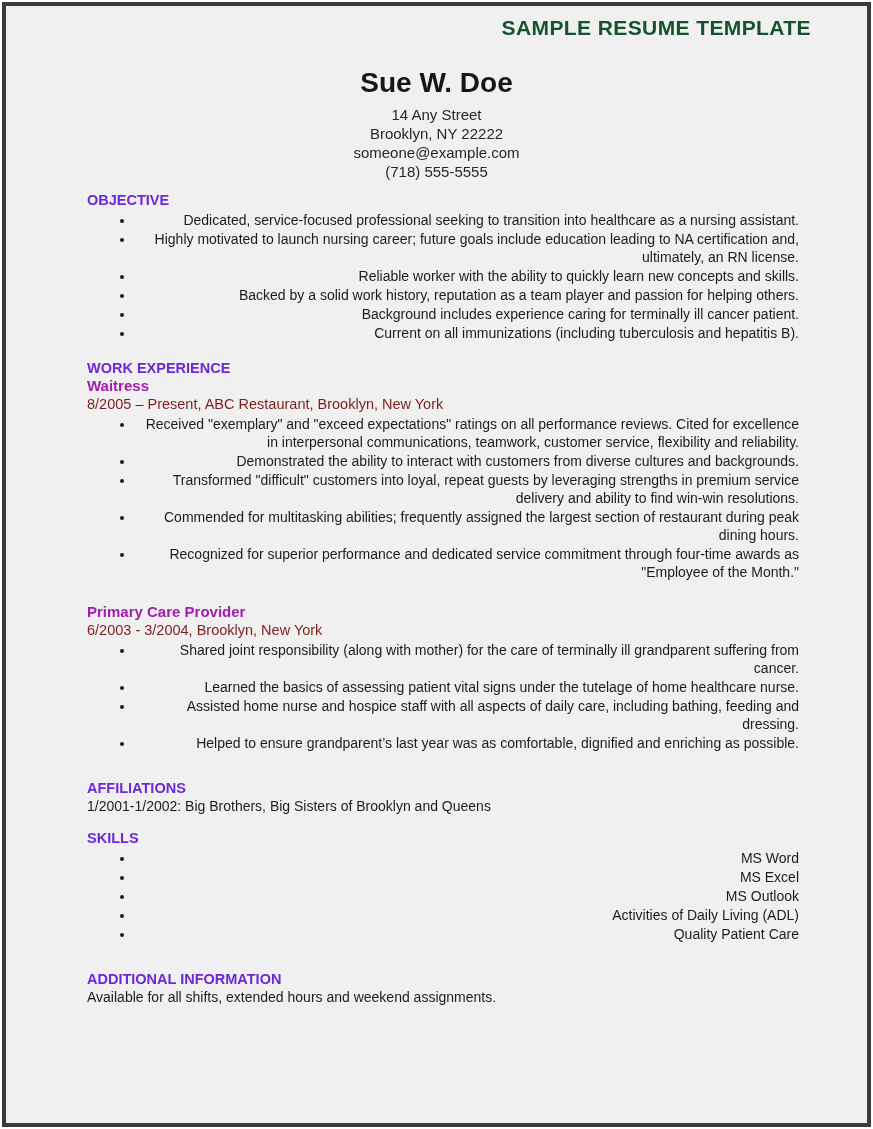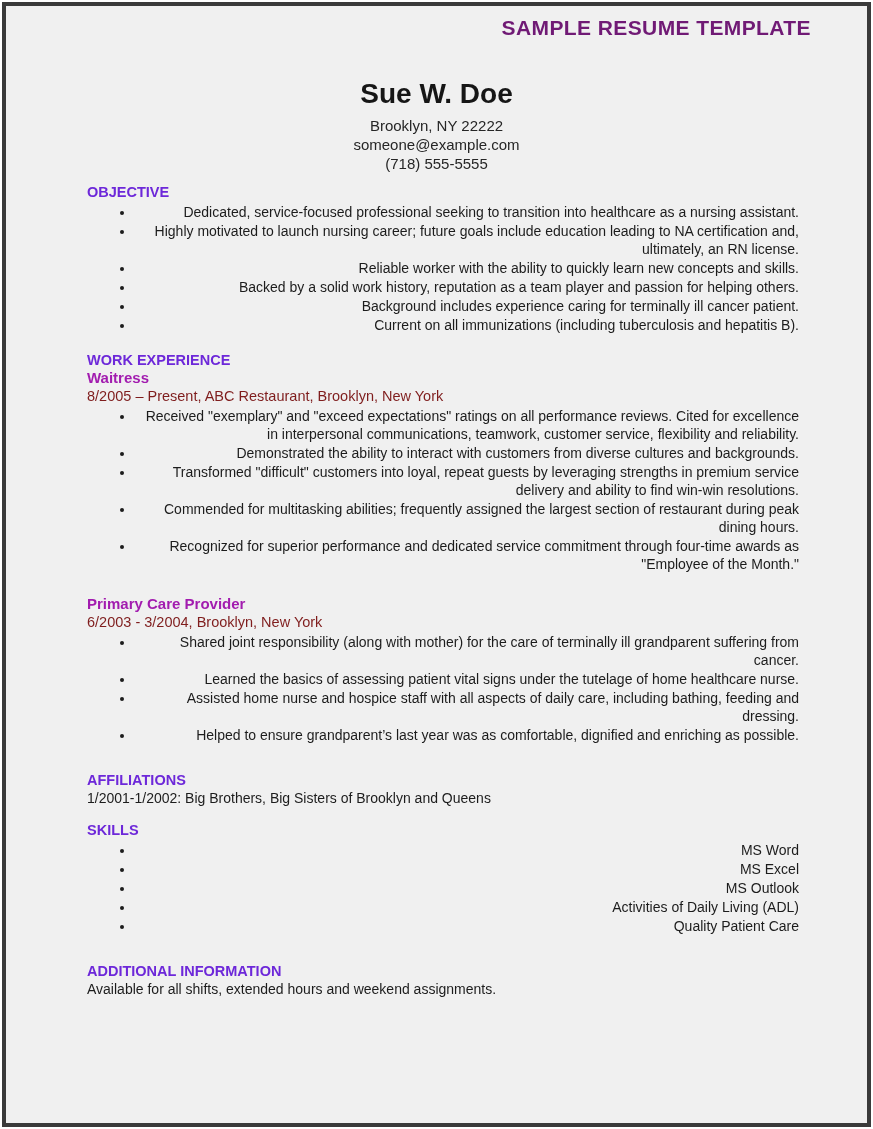--- a/index.html
+++ b/index.html
@@ -19,26 +19,26 @@
     color: #1c1c1c;
     overflow: hidden;
   }
   
   .banner {
     text-align: right;
     padding: 10px 56px 0 0;
     font-size: 21px;
     font-weight: bold;
     letter-spacing: 0.4px;
-    color: #701a75;
+    color: #14532d;
   }
   
   .header {
     text-align: center;
-    margin-top: 39px;
+    margin-top: 28px;
   }
   .name {
     font-size: 28px;
     font-weight: bold;
     line-height: 30px;
     color: #161616;
   }
   .contact {
     margin-top: 7px;
     font-size: 15px;
@@ -92,20 +92,21 @@
 </head>
 <body>
 
 <div class="page">
 
   <div class="banner">SAMPLE RESUME TEMPLATE</div>
 
   <div class="header">
     <div class="name">Sue W. Doe</div>
     <div class="contact">
+      <div>14 Any Street</div>
       <div>Brooklyn, NY 22222</div>
       <div>someone@example.com</div>
       <div>(718) 555-5555</div>
     </div>
   </div>
 
   <div class="content">
 
     <div class="section-objective">
       <div class="section-heading">OBJECTIVE</div>

